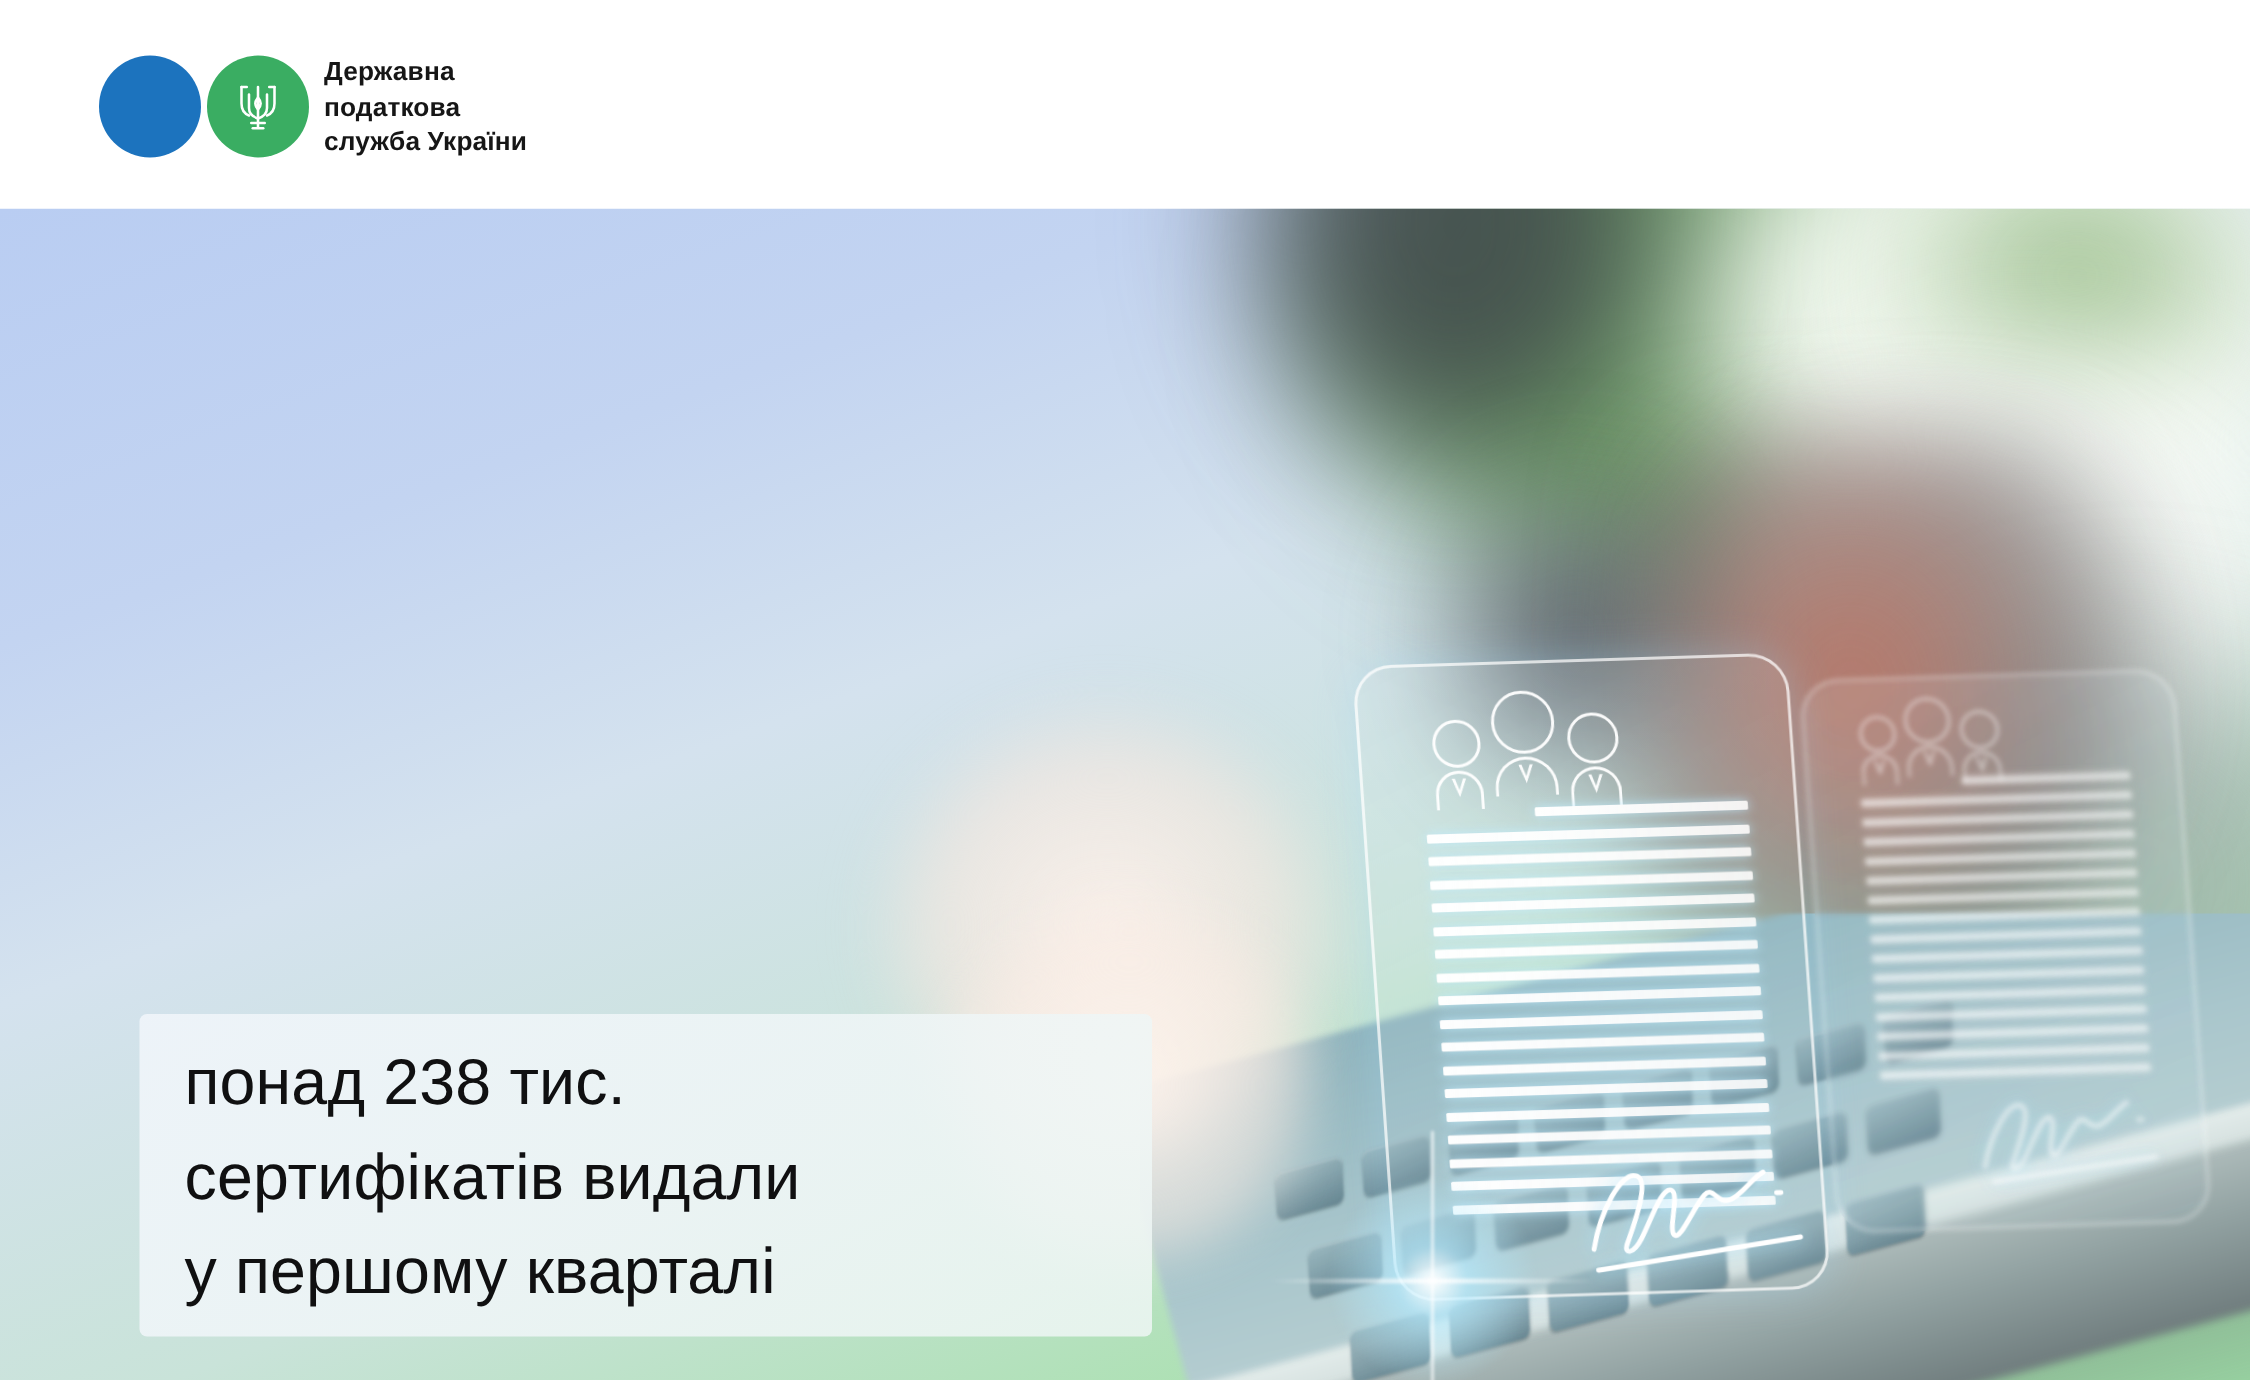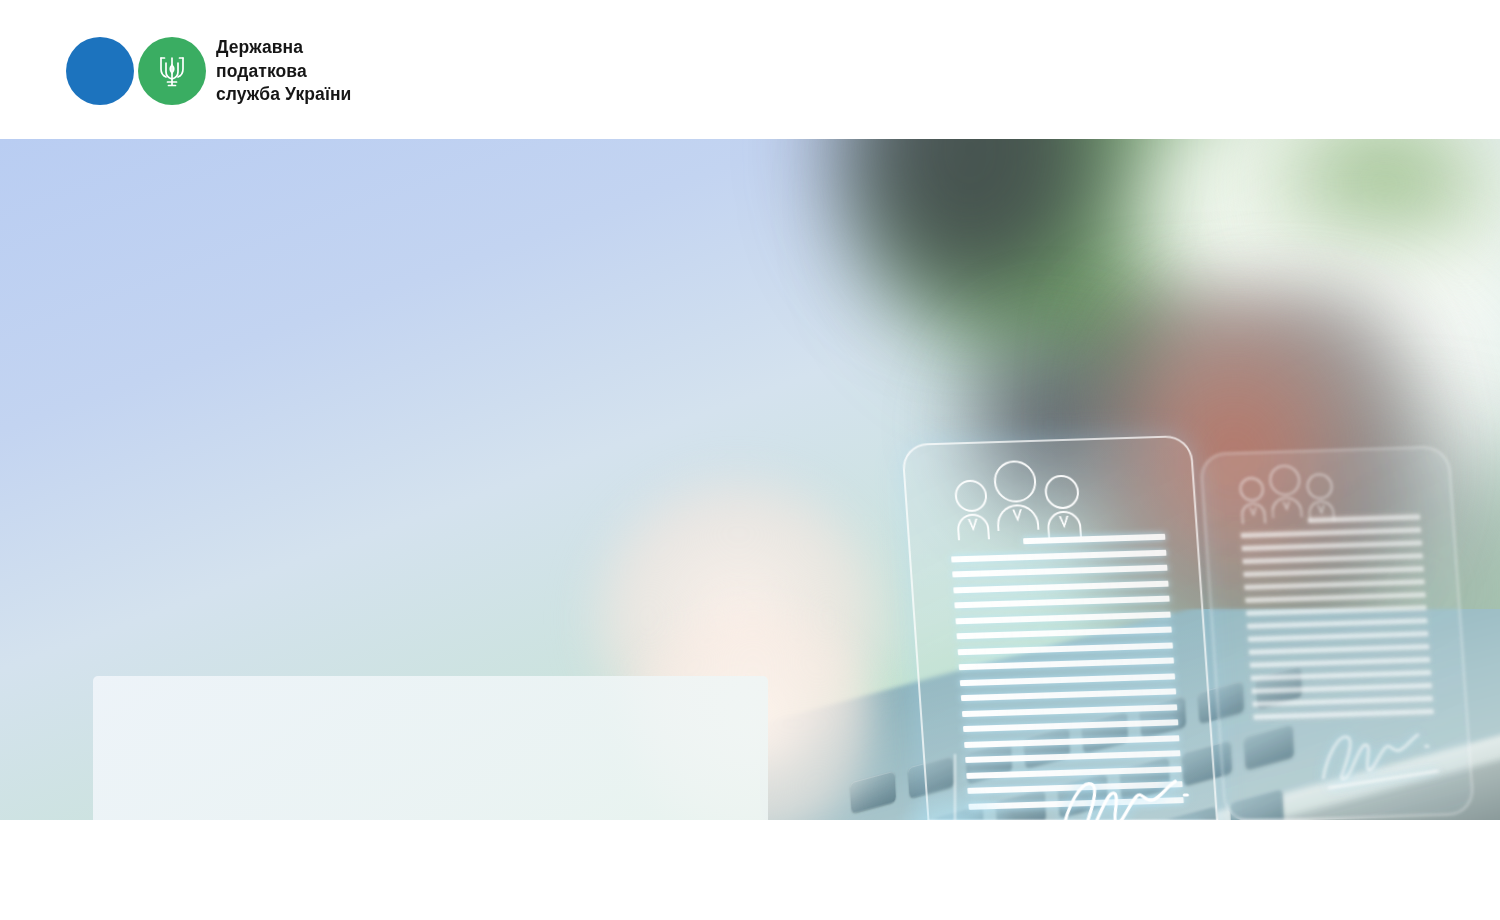--- a/index.html
+++ b/index.html
@@ -1,19 +1,19 @@
 <!DOCTYPE html>
 <html><head>
 <meta charset="utf-8">
 <style>
   * { margin:0; padding:0; box-sizing:border-box; }
   html,body { width:1500px; height:920px; overflow:hidden; background:#fff; }
   body { font-family:"Liberation Sans","DejaVu Sans",sans-serif; }
 
-  .canvas { position:relative; width:1500px; height:820px; overflow:hidden; }
+  .canvas { position:relative; width:1500px; height:920px; overflow:hidden; }
 
   
   .header {
     position:absolute; left:0; top:0; width:1500px; height:139px;
     background:#ffffff; z-index:40;
     display:flex; align-items:center;
   }
   .logo-wrap { position:absolute; left:66px; top:36px; display:flex; align-items:center; }
   .circles { position:relative; width:140px; height:68px; }
   .circle { position:absolute; top:0; width:68px; height:68px; border-radius:50%; }
@@ -356,15 +356,18 @@
           </svg>
         </div>
       </div>
     </div>
 
     <div class="flare"></div>
     <div class="flare-ray" style="left:955px;top:715px;"></div>
     <div class="flare-ray v" style="left:955px;top:715px;"></div>
 
     <div class="panel"></div>
+    <div class="subline">понад 238 тис.
+сертифікатів видали
+у першому кварталі</div>
 
   </div>
 </div>
 
 </body></html>

